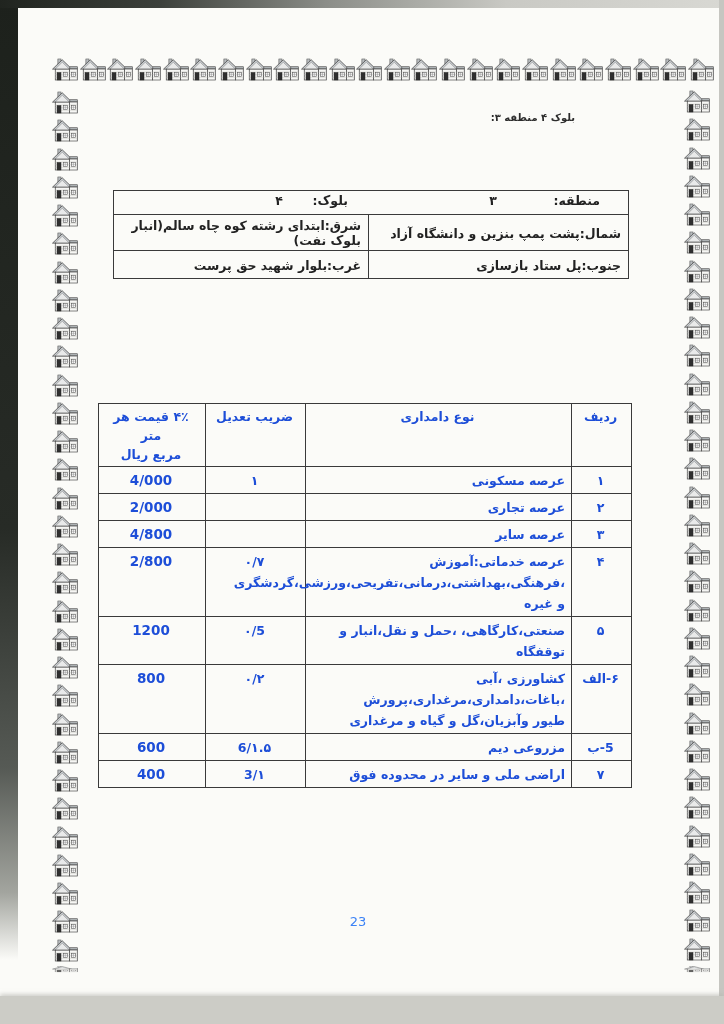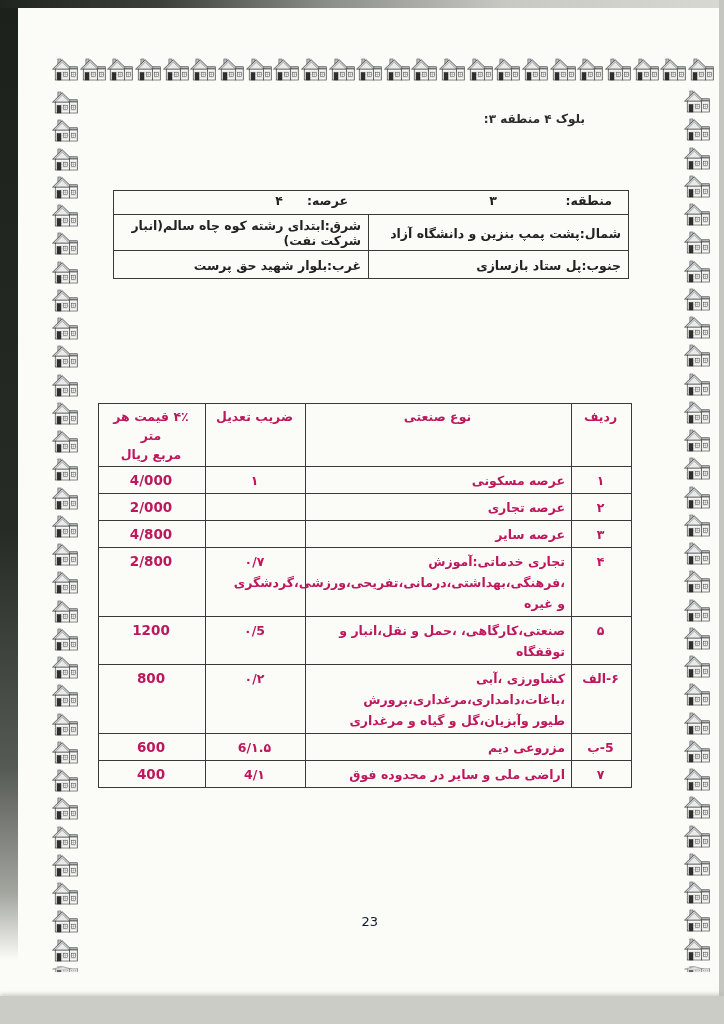--- a/index.html
+++ b/index.html
@@ -28,23 +28,23 @@
   }
   .scan-bottom{
     position:absolute;left:0;bottom:0;width:724px;height:28px;
     background:#ccccc6;
     box-shadow:0 -2px 4px rgba(180,180,175,.6);
   }
   
   .house{position:absolute;}
   
   .title{
-    position:absolute;top:112px;right:139px;
+    position:absolute;top:112px;right:149px;
     direction:rtl;
-    font-size:12px;font-weight:bold;color:#2c2c2c;
+    font-size:10px;font-weight:bold;color:#2c2c2c;
     letter-spacing:0.2px;
   }
   
   table{border-collapse:collapse;direction:rtl;}
   .info{
     position:absolute;top:190px;left:113px;
     width:515px;
     table-layout:fixed;
   }
   .info td{
@@ -57,21 +57,21 @@
   .info .row1{position:relative;height:18px;}
   .info .row1 span{position:absolute;top:2px;white-space:nowrap;}
   
   .prices{
     position:absolute;top:403px;left:98px;
     width:533px;
     table-layout:fixed;
   }
   .prices th,.prices td{
     border:1px solid #3a3a3a;
-    font-size:12.5px;font-weight:bold;color:#be185d;
+    font-size:12.5px;font-weight:bold;color:#1d4ed8;
     vertical-align:top;
     padding:3px 6px 2px 4px;
   }
   .prices th{
     text-align:center;font-weight:bold;
     white-space:pre-line;
     height:38px;
     line-height:19px;
   }
   .prices td{white-space:pre-line;line-height:21px;}
@@ -80,21 +80,21 @@
     direction:ltr;text-align:center;
     font-size:13.5px;font-weight:bold;
   }
   .prices td.usage{}
   .r1 td{height:17px;}
   .r4 td{height:61px;}
   .r6a td{height:40px;}
   
   .pagenum{
     position:absolute;top:914px;left:338px;width:40px;
-    text-align:right;font-size:13px;color:#0f172a;
+    text-align:center;font-size:13px;color:#3b82f6;
   }
 </style>
 </head>
 <body>
 
 <div class="page">
 
   <div class="scan-left"></div>
   <div class="scan-top"></div>
   <div class="scan-right"></div>
@@ -389,48 +389,48 @@
   <div class="title">بلوک ۴ منطقه ۳:</div>
 
   <table class="info">
     <colgroup>
         <col style="width:260px">
         <col style="width:255px">
       </colgroup>
     <tbody>
         <tr>
       <td colspan="2" class="row1">
-        <span style="right:16px">منطقه:</span>
+        <span style="right:28px">منطقه:</span>
         <span style="right:131px">۳</span>
-        <span style="right:280px">عرصه:</span>
+        <span style="right:280px">بلوک:</span>
         <span style="right:345px">۴</span>
       </td>
     </tr>
     <tr>
       <td>شمال:پشت پمپ بنزین و دانشگاه آزاد</td>
-      <td>شرق:ابتدای رشته کوه چاه سالم(انبار شرکت نفت)</td>
+      <td>شرق:ابتدای رشته کوه چاه سالم(انبار بلوک نفت)</td>
     </tr>
     <tr>
       <td>جنوب:پل ستاد بازسازی</td>
       <td>غرب:بلوار شهید حق پرست</td>
     </tr>
   </tbody>
     </table>
 
   <table class="prices">
     <colgroup>
       <col style="width:60px">
         <col style="width:266px">
         <col style="width:100px">
         <col style="width:107px">
     </colgroup>
     <tbody>
         <tr>
       <th>ردیف</th>
-      <th>نوع صنعتی</th>
+      <th>نوع دامداری</th>
       <th>ضریب تعدیل</th>
       <th>۴٪ قیمت هر متر
 مربع ریال</th>
     </tr>
     <tr class="r1">
       <td class="c">۱</td>
       <td class="usage">عرصه مسکونی</td>
       <td class="c">۱</td>
       <td class="num">4/000</td>
     </tr>
@@ -441,21 +441,21 @@
       <td class="num">2/000</td>
     </tr>
     <tr class="r1">
       <td class="c">۳</td>
       <td class="usage">عرصه سایر</td>
       <td class="c"></td>
       <td class="num">4/800</td>
     </tr>
     <tr class="r4">
       <td class="c">۴</td>
-      <td class="usage">تجاری خدماتی:آموزش
+      <td class="usage">عرصه خدماتی:آموزش
 ،فرهنگی،بهداشتی،درمانی،تفریحی،ورزشی،گردشگری
 و غیره</td>
       <td class="c">۰/۷</td>
       <td class="num">2/800</td>
     </tr>
     <tr class="r1">
       <td class="c">۵</td>
       <td class="usage">صنعتی،کارگاهی، ،حمل و نقل،انبار و توقفگاه</td>
       <td class="c">۰/5</td>
       <td class="num">1200</td>
@@ -469,21 +469,21 @@
     </tr>
     <tr class="r1">
       <td class="c">5-ب</td>
       <td class="usage">مزروعی دیم</td>
       <td class="c">6/۱.۵</td>
       <td class="num">600</td>
     </tr>
     <tr class="r1">
       <td class="c">۷</td>
       <td class="usage">اراضی ملی و سایر در محدوده فوق</td>
-      <td class="c">4/۱</td>
+      <td class="c">3/۱</td>
       <td class="num">400</td>
     </tr>
   </tbody>
     </table>
 
   <div class="pagenum">23</div>
 
 </div>
 
 </body></html>

